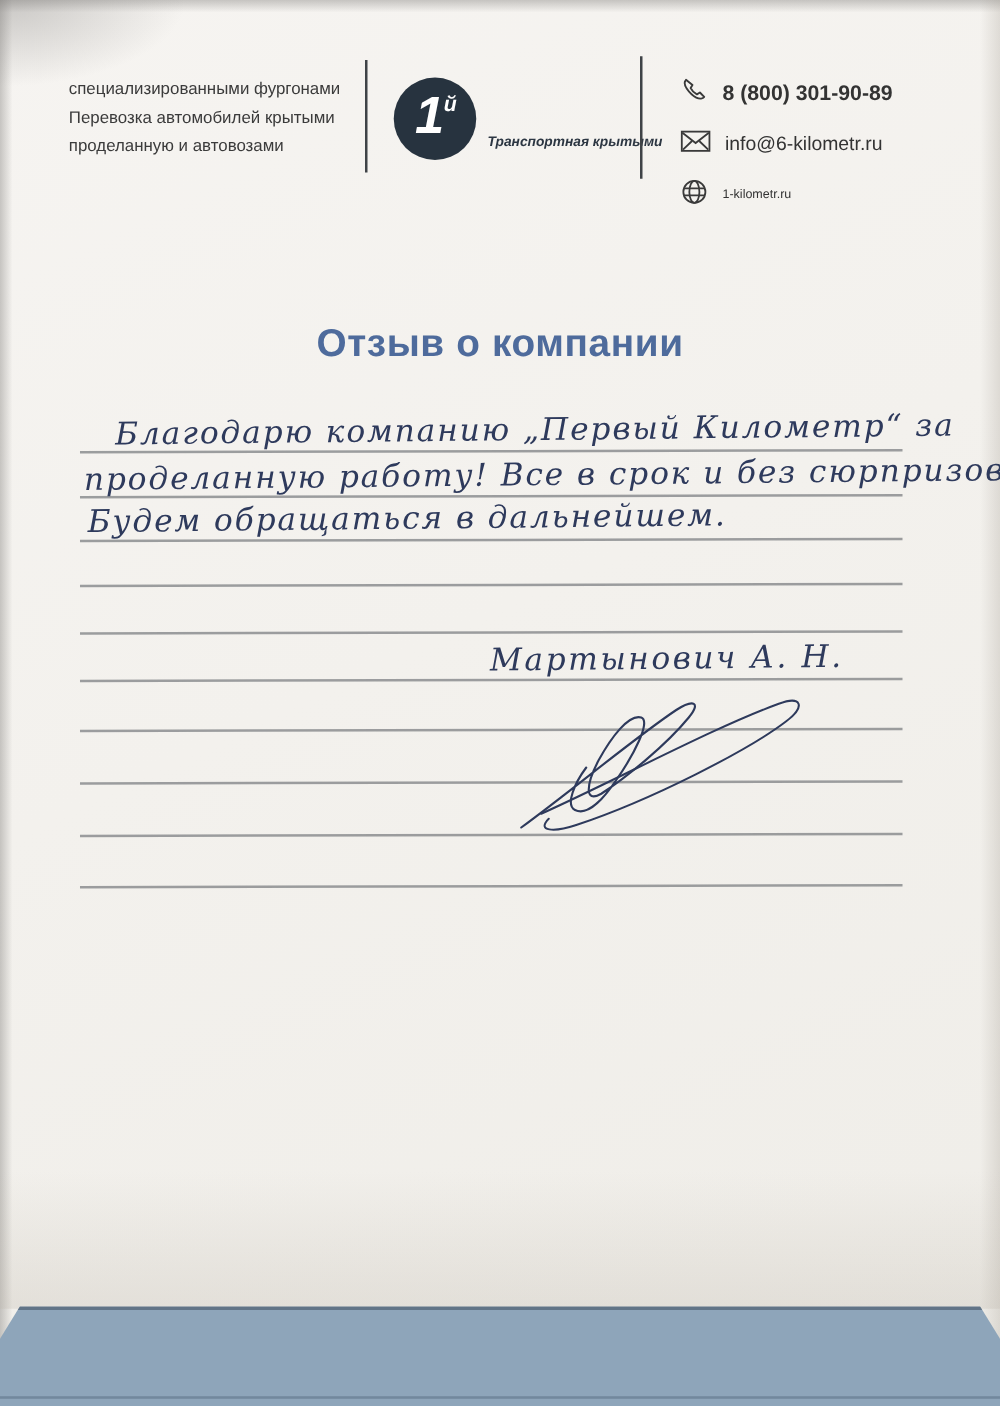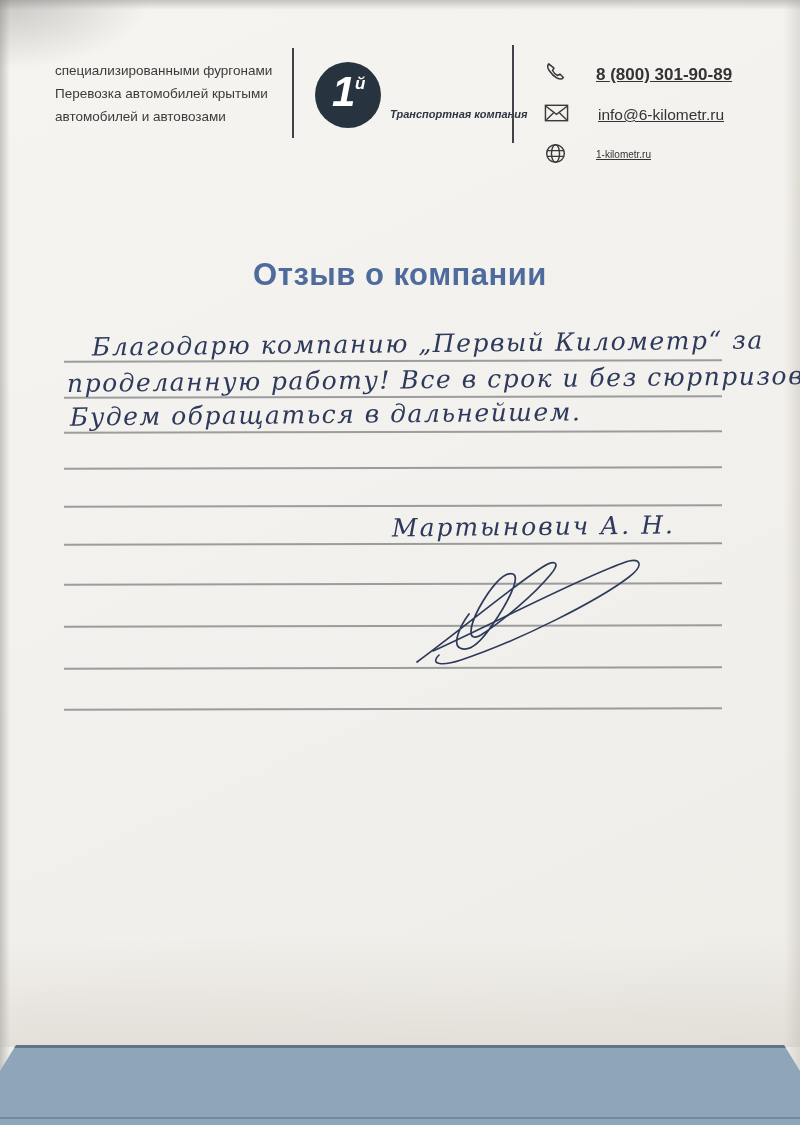--- a/index.html
+++ b/index.html
@@ -31,21 +31,21 @@
     border-radius:50%;background:#27333f;color:#ffffff;}
   .badge-num{position:absolute;left:17px;top:7px;font-size:42px;font-weight:bold;
     font-style:italic;line-height:1.1;}
   .badge-letter{position:absolute;left:40px;top:12px;font-size:17px;font-weight:bold;
     font-style:italic;}
   .logo-name{position:absolute;left:388px;top:74px;font-size:27px;font-weight:bold;
     font-style:italic;color:#2c3642;letter-spacing:.5px;}
   .logo-sub{position:absolute;left:390px;top:108px;font-size:11px;font-weight:bold;
     font-style:italic;color:#2c3642;}
 
-  .contact-row{position:absolute;left:544px;display:flex;align-items:center;gap:29px;color:#333;text-decoration:underline;}
+  .contact-row{position:absolute;left:544px;display:flex;align-items:center;gap:11px;color:#333;}
   .contact-row svg{flex:0 0 auto;}
   .c-phone{top:61px;font-size:17px;font-weight:bold;}
   .c-email{top:103px;font-size:15.5px;}
   .c-site{top:142px;font-size:10px;justify-content:space-between;}
 
   
   .page-title{position:absolute;left:0;right:0;top:257px;text-align:center;
     font-size:31px;font-weight:bold;color:#4e6b9c;letter-spacing:.5px;}
 
   
@@ -74,30 +74,30 @@
 
   <div class="edge-top"></div>
   <div class="edge-left"></div>
   <div class="edge-right"></div>
   <div class="corner-tl"></div>
   <div class="bottom-shade"></div>
 
   <div class="tagline">
     <div>специализированными фургонами</div>
     <div>Перевозка автомобилей крытыми</div>
-    <div>автомобилей и автовозами</div>
+    <div>проделанную и автовозами</div>
   </div>
 
   <div class="vsep s1"></div>
 
   <div class="logo-badge">
     <span class="badge-num">1</span>
     <span class="badge-letter">й</span>
   </div>
-  <div class="logo-sub">Транспортная компания</div>
+  <div class="logo-sub">Транспортная крытыми</div>
 
   <div class="vsep s2"></div>
 
   <div class="contact-row c-phone">
     <span>
       <svg width="23" height="23" viewBox="0 0 24 24">
         <path d="M5 3 C3.4 4.6 3.6 7.2 5.6 10.2 C7.6 13.2 10.6 16.2 13.6 17.8 C16.6 19.3 19.2 18.6 20.2 17.2 L16.6 13.6 L14.1 15.1 C12.1 14.1 9.9 11.9 8.9 9.9 L10.4 7.4 Z" fill="none" stroke="#3a3a3a" stroke-width="1.6" stroke-linejoin="round"></path>
       </svg>
     </span>
     <span>8 (800) 301-90-89</span>

